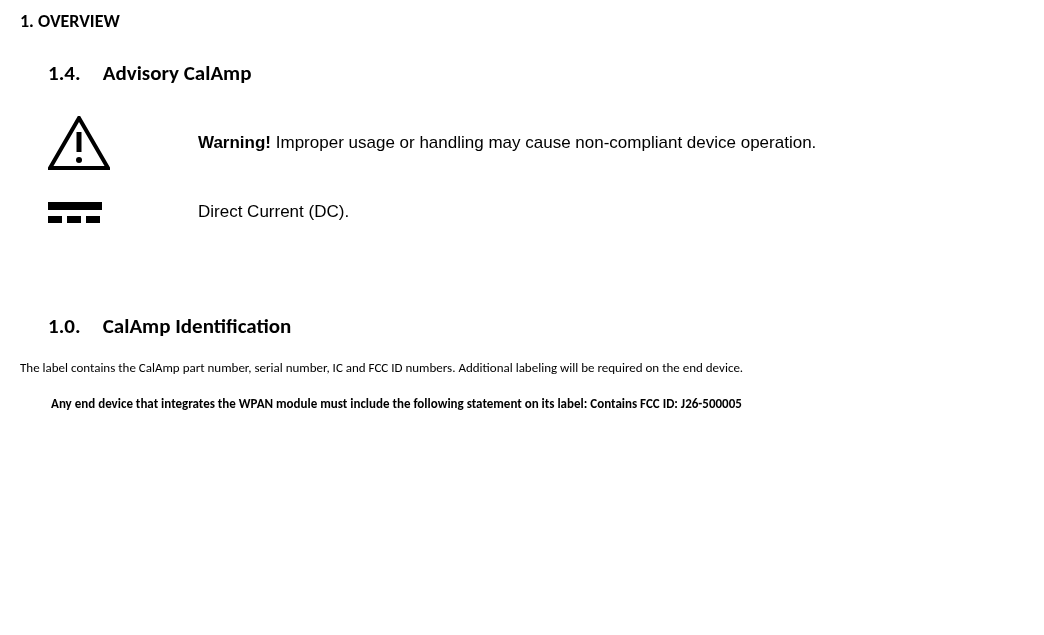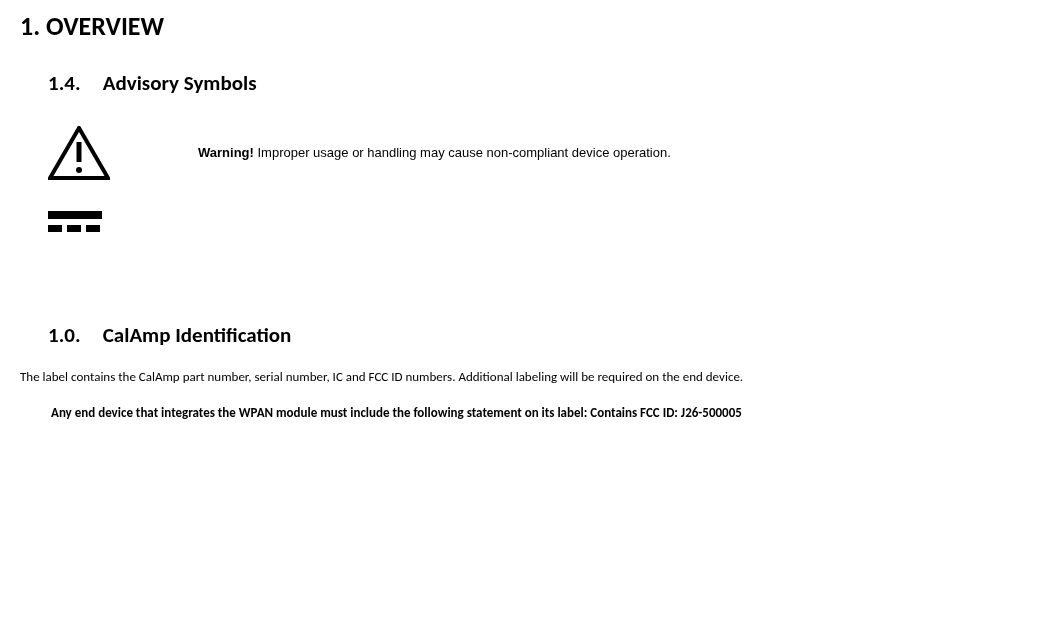--- a/index.html
+++ b/index.html
@@ -8,21 +8,21 @@
       box-sizing: border-box;
     }
     body {
       font-family: Calibri, Arial, sans-serif;
       background: #ffffff;
       padding: 10px 20px;
       width: 1044px;
       color: #000;
     }
     .h1 {
-      font-size: 26px;
+      font-size: 18px;
       font-weight: bold;
       margin-bottom: 28px;
     }
     .h2 {
       font-size: 21px;
       font-weight: bold;
       margin-bottom: 20px;
       padding-left: 28px;
     }
     .h2-num {
@@ -38,21 +38,21 @@
     }
     .symbol-icon {
       width: 150px;
       display: flex;
       align-items: center;
       justify-content: flex-start;
       flex-shrink: 0;
     }
     .symbol-text {
       font-family: Arial, Helvetica, sans-serif;
-      font-size: 13px;
+      font-size: 17px;
       line-height: 1.3;
     }
     .symbol-text .bold {
       font-weight: bold;
     }
     .dc-symbol {
       display: inline-block;
       line-height: 1;
     }
     .dc-top {
@@ -87,21 +87,21 @@
 </head>
 <body>
 
 <div class="h1">
   <span>1.</span>
   <span>OVERVIEW</span>
 </div>
 
 <div class="h2">
   <span class="h2-num">1.4.</span>
-  <span>Advisory Symbols</span>
+  <span>Advisory CalAmp</span>
 </div>
 
 <div class="symbol-row">
   <div class="symbol-icon">
     <svg width="62" height="55" viewBox="0 0 62 55">
       <polygon points="31,2 60,52 2,52" fill="none" stroke="#000" stroke-width="4"></polygon>
       <line x1="31" y1="16" x2="31" y2="36" stroke="#000" stroke-width="5"></line>
       <circle cx="31" cy="44" r="3" fill="#000"></circle>
     </svg>
   </div>
@@ -116,20 +116,23 @@
   <div class="symbol-icon">
     <span class="dc-symbol">
       <span class="dc-top"></span>
       <span class="dc-bottom">
         <span class="dc-dash"></span>
         <span class="dc-dash"></span>
         <span class="dc-dash"></span>
       </span>
     </span>
   </div>
+  <div class="symbol-text">
+    <span>Direct Current (DC).</span>
+  </div>
 </div>
 
 <div class="section-gap"></div>
 
 <div class="h2">
   <span class="h2-num">1.0.</span>
   <span>CalAmp Identification</span>
 </div>
 
 <p class="body-text">The label contains the CalAmp part number, serial number, IC and FCC ID numbers.  Additional labeling will be required on the end device.</p>

